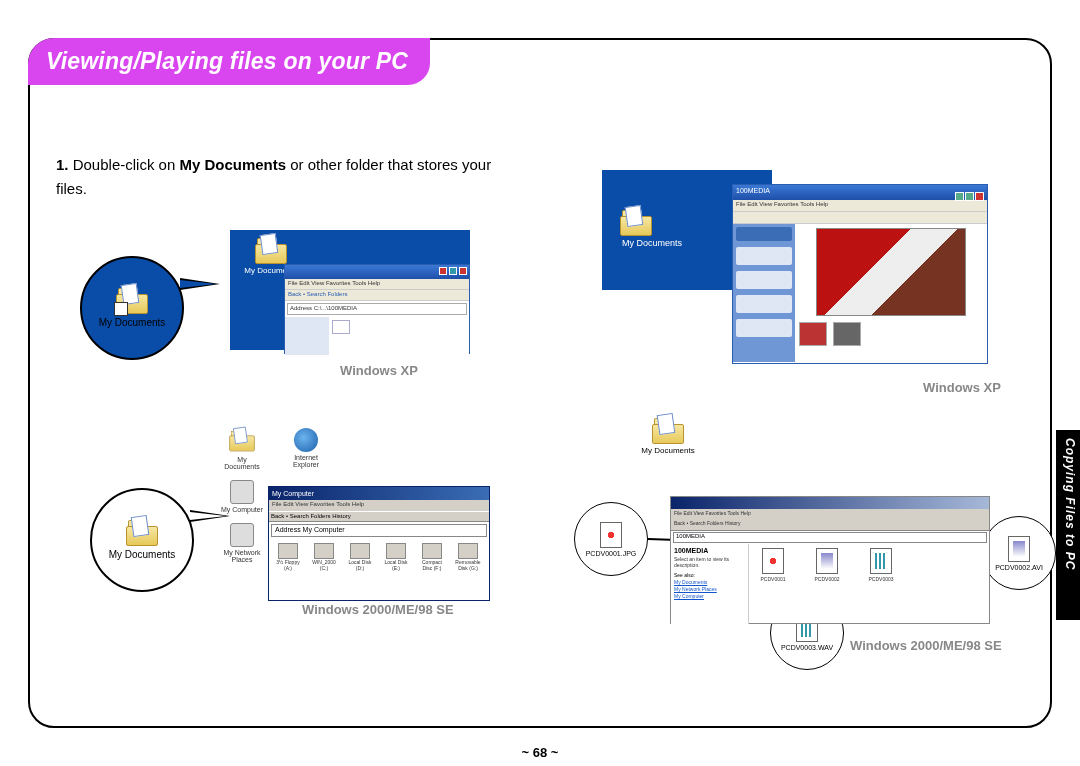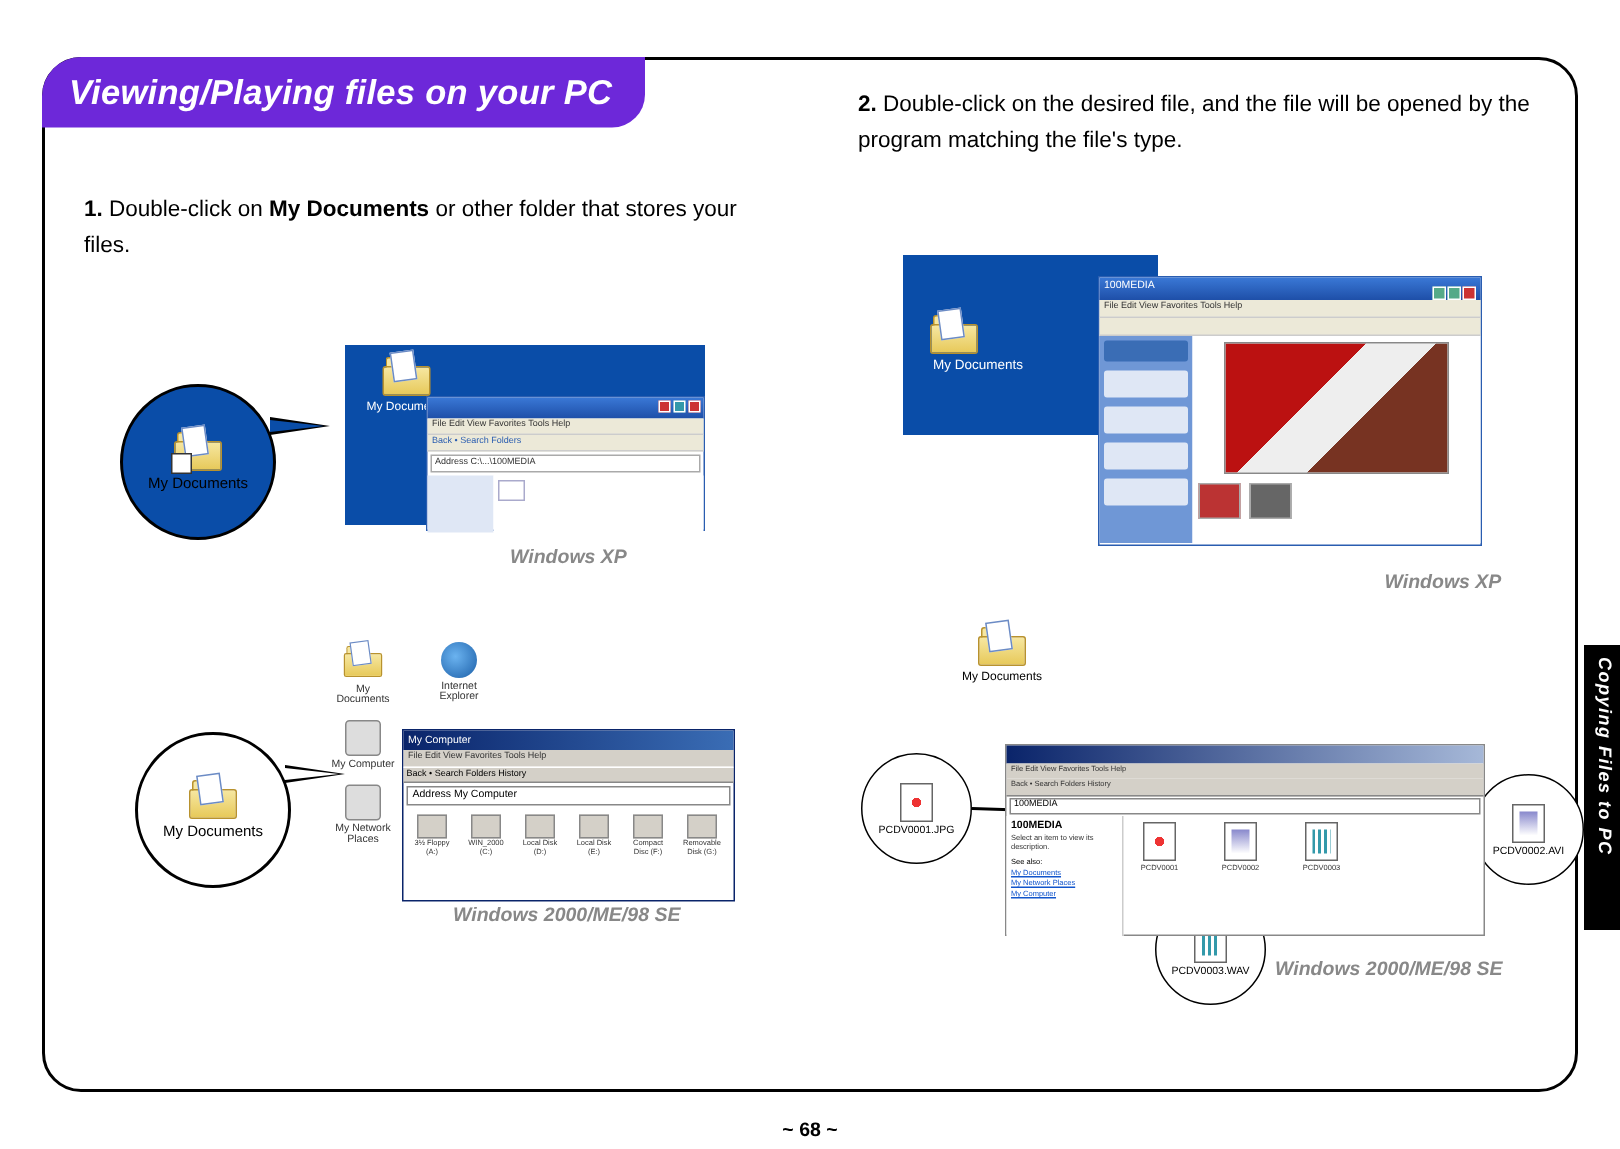--- a/index.html
+++ b/index.html
@@ -32,45 +32,44 @@
     position: relative;
     padding: 18px 26px 18px 26px;
   }
   .col.left { padding-right: 32px; }
   .col.right { padding-left: 32px; }
 
   .title-bar {
     position: absolute;
     left: -2px;
     top: -2px;
-    background: #6d28d9;
+    background: #d946ef;
     color: #fff;
     font-size: 23px;
     font-weight: bold;
     font-style: italic;
     padding: 10px 22px 10px 18px;
     border-top-left-radius: 26px;
     border-bottom-right-radius: 22px;
     letter-spacing: 0.2px;
   }
 
   .instr {
     font-size: 15px;
     line-height: 1.6;
     color: #000;
-    margin-top: 70px;
+    margin-top: 95px;
   }
   .instr.right-instr { margin-top: 0; }
   .instr .num { font-weight: bold; }
   .instr .strong { font-weight: bold; }
 
   .os-label {
     color: #888;
     font-weight: bold;
-    font-style: italic;
     font-size: 13px;
   }
 
   
 
   .fig-xp-left {
     position: absolute;
     left: 80px;
     top: 190px;
     width: 360px;
@@ -402,24 +401,20 @@
                     <div class="lbl">Removable Disk (G:)</div>
                   </div>
               </div>
             </div>
           </div>
         </div>
         <div class="os-label os-2k-left">Windows 2000/ME/98 SE</div>
       </div>
 
       <div class="col right">
-        <p class="instr right-instr">
-          <span class="num">2.</span>
-          <span>Double-click on the desired file, and the file will be opened by the program matching the file's type.</span>
-        </p>
 
         <div class="fig-xp-right">
           <div class="xp-desktop-r">
             <div class="desk-icon">
               <div class="folder-icon">
                   <div class="tab"></div>
                   <div class="back"></div>
                   <div class="paper"></div>
                 </div>
               <div class="lbl">My Documents</div>

